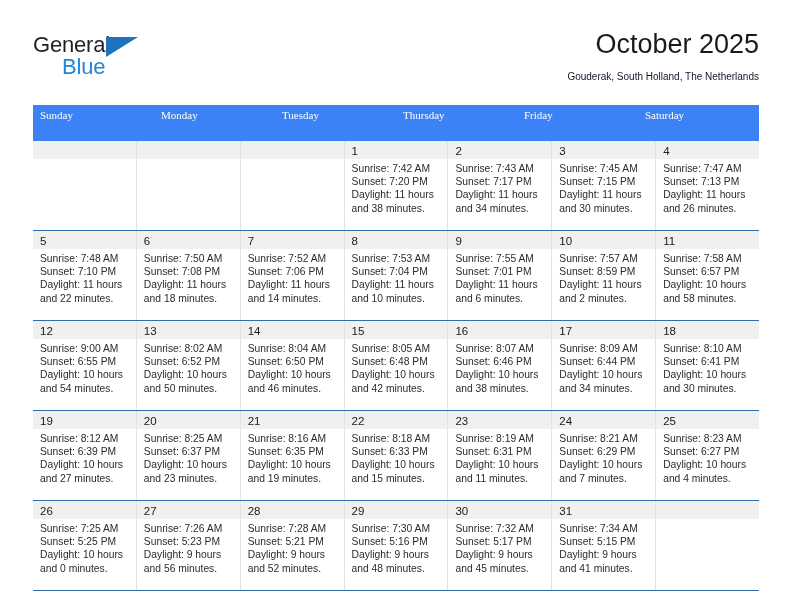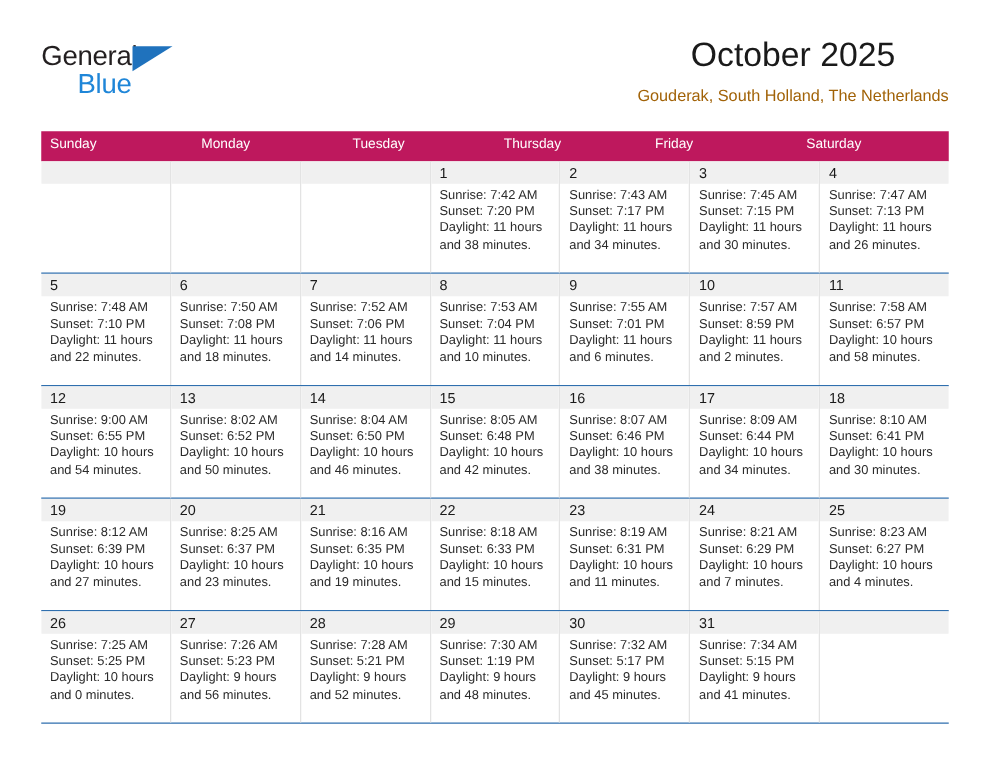--- a/index.html
+++ b/index.html
@@ -63,48 +63,49 @@
     font-size: 22px;
     letter-spacing: -0.2px;
     color: #1f86d8;
     font-family: "Liberation Sans", sans-serif;
   }
 
   .title-block {
     position: absolute;
     right: 0;
     top: 0;
-    text-align: center;
+    text-align: right;
   }
   .cal-title {
     font-size: 27px;
     color: #1a1a1a;
     line-height: 32px;
     white-space: nowrap;
   }
   .cal-subtitle {
-    font-size: 13px;
-    color: #a16207;
+    font-size: 10px;
+    color: #0f172a;
     line-height: 20px;
     margin-top: 7px;
     white-space: nowrap;
   }
 
   
   .calendar {
     position: absolute;
     left: 33px;
     top: 105px;
     width: 726px;
   }
 
   .dow-row {
     display: flex;
-    background: #be185d;
-    height: 24px;
+    background: #3b82f6;
+    height: 36px;
+    font-family: Liberation Serif, serif;
   }
   .dow-cell {
     flex: 1 1 0;
     color: #ffffff;
     font-size: 11px;
     line-height: 20px;
     padding-left: 7px;
     box-sizing: border-box;
     white-space: nowrap;
   }
@@ -475,21 +476,21 @@
           <div>Sunrise: 7:28 AM</div>
           <div>Sunset: 5:21 PM</div>
           <div>Daylight: 9 hours</div>
           <div>and 52 minutes.</div>
         </div>
       </div>
       <div class="day-cell">
         <div class="daynum-band"><span class="daynum">29</span></div>
         <div class="day-info">
           <div>Sunrise: 7:30 AM</div>
-          <div>Sunset: 1:19 PM</div>
+          <div>Sunset: 5:16 PM</div>
           <div>Daylight: 9 hours</div>
           <div>and 48 minutes.</div>
         </div>
       </div>
       <div class="day-cell">
         <div class="daynum-band"><span class="daynum">30</span></div>
         <div class="day-info">
           <div>Sunrise: 7:32 AM</div>
           <div>Sunset: 5:17 PM</div>
           <div>Daylight: 9 hours</div>

